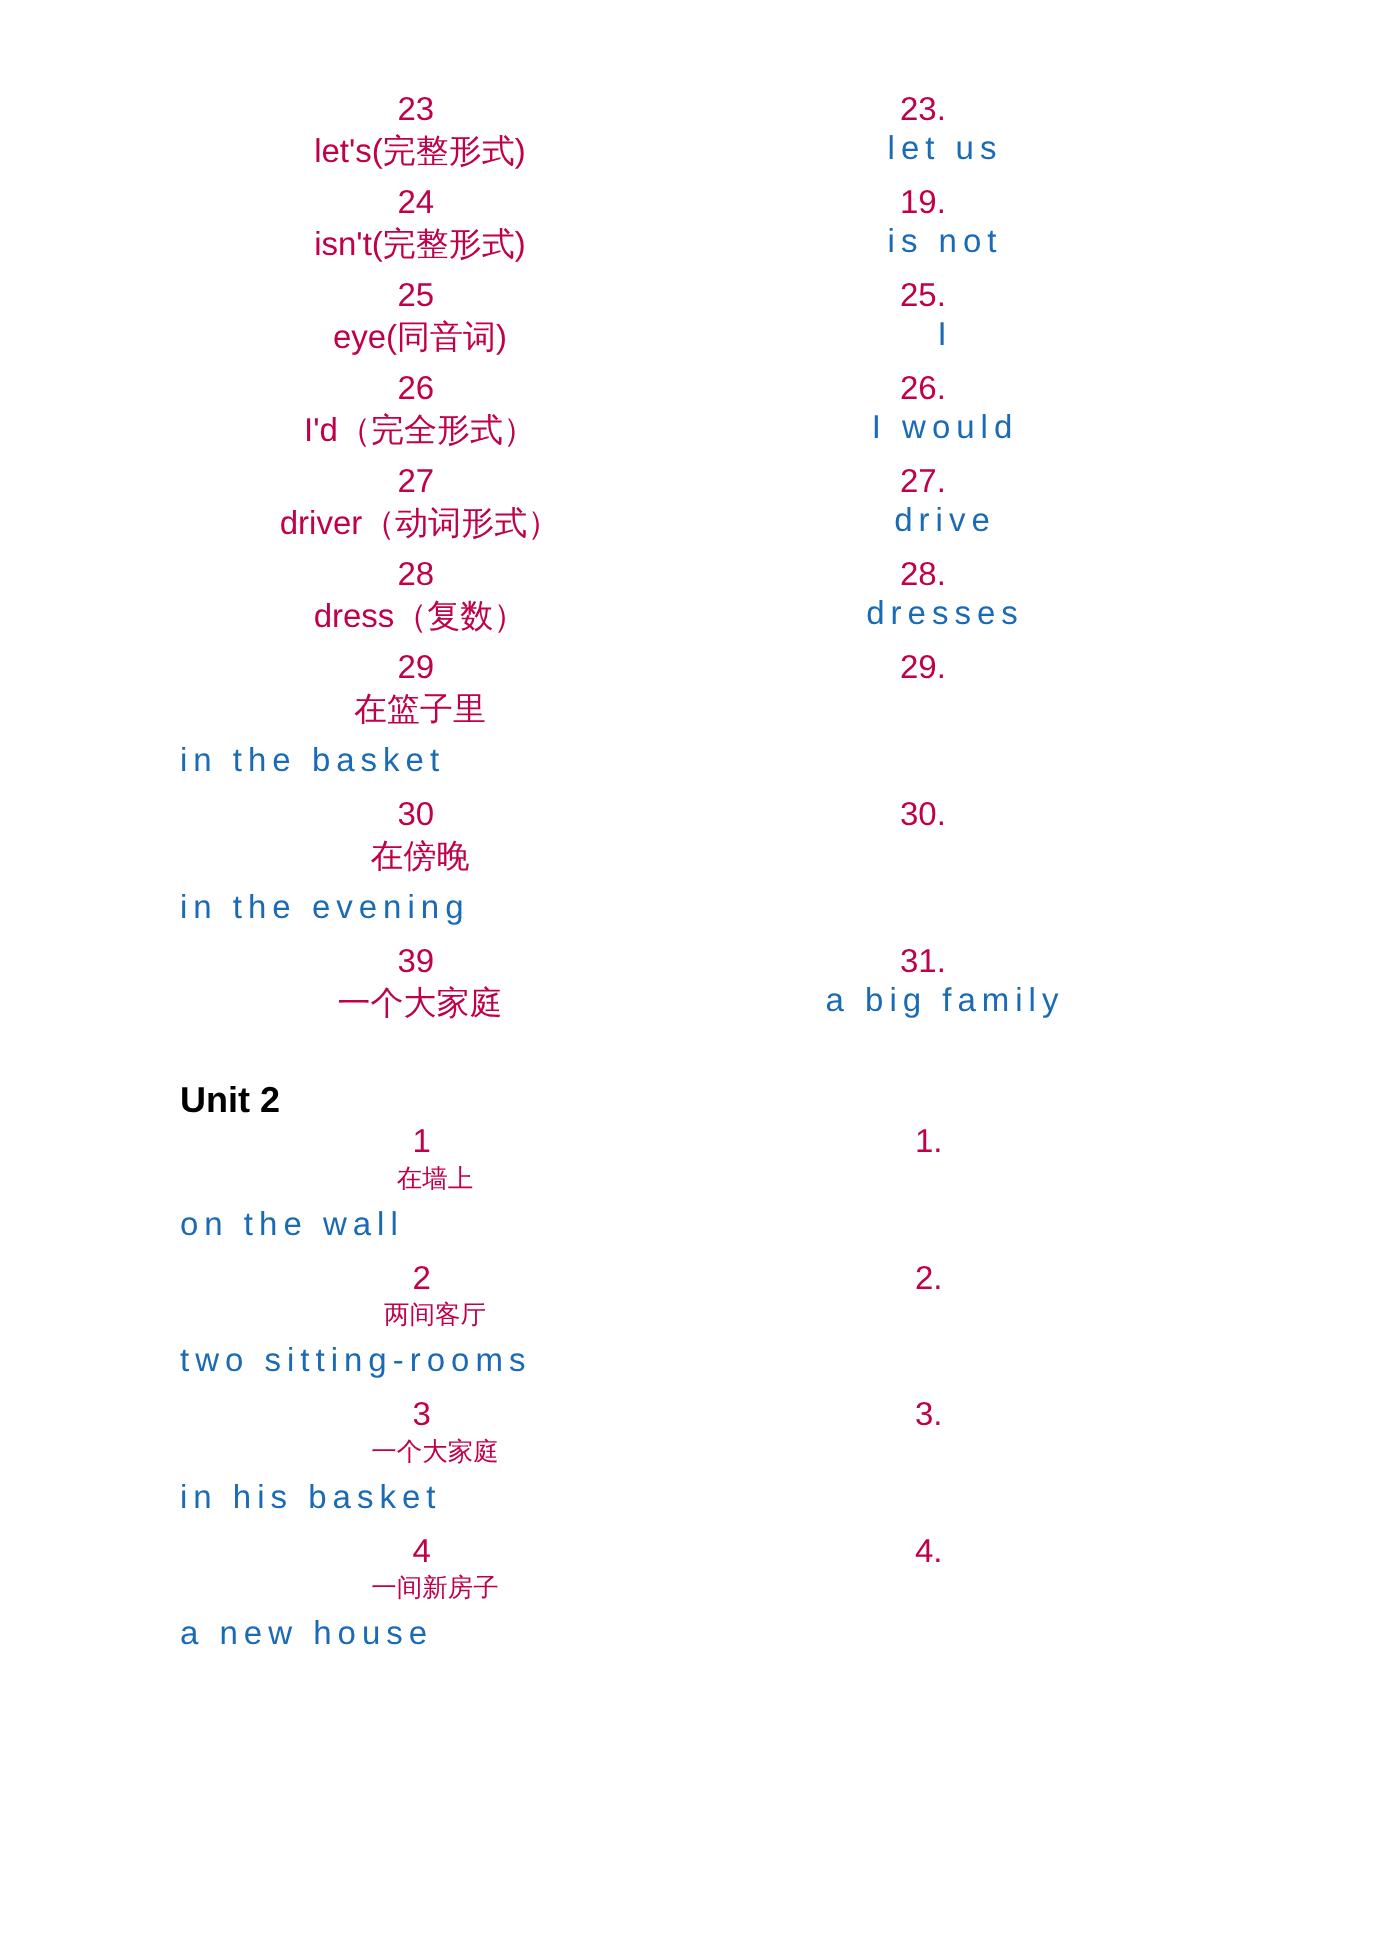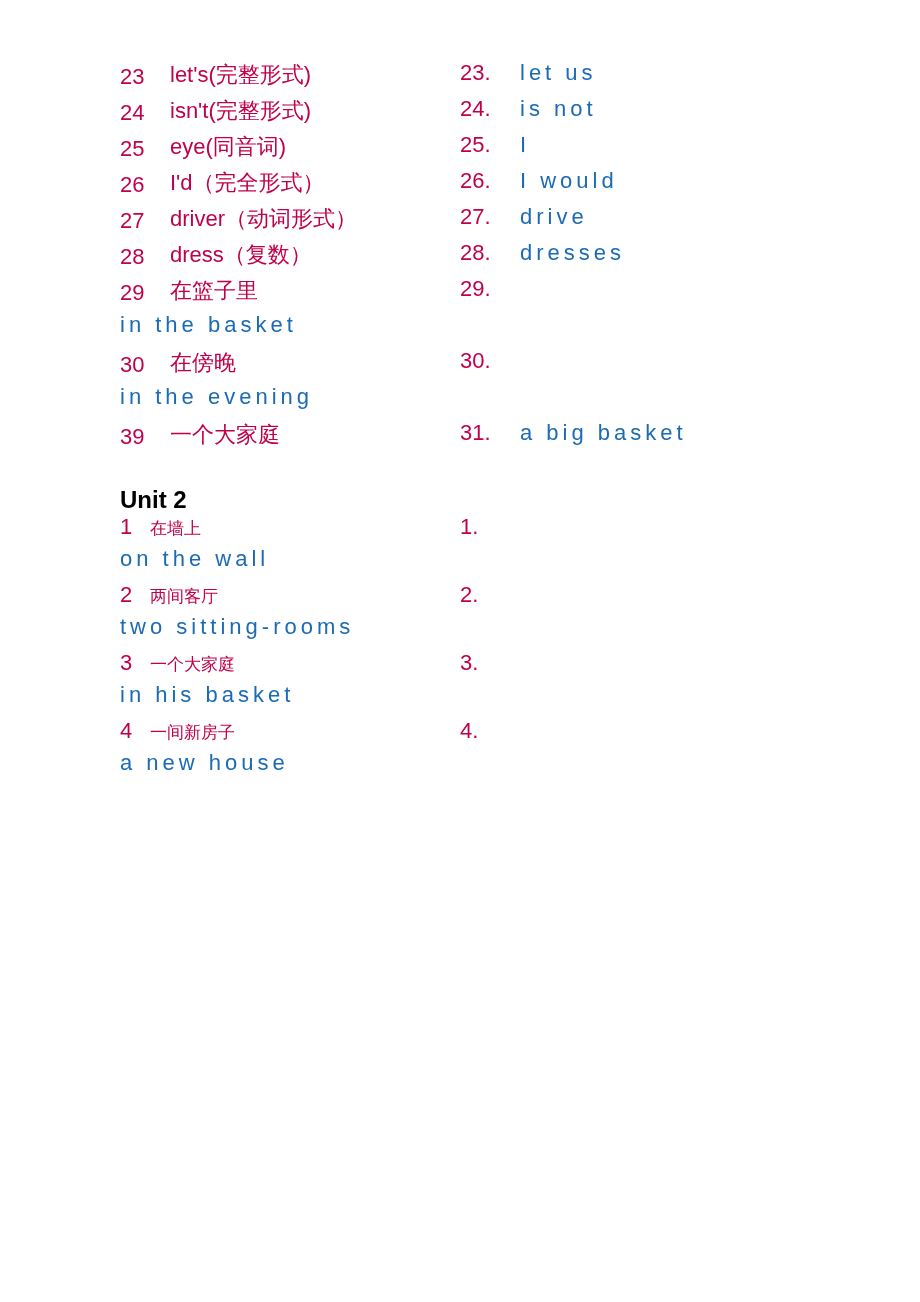--- a/index.html
+++ b/index.html
@@ -14,22 +14,23 @@
       font-family: Arial, "Microsoft YaHei", sans-serif;
       font-size: 22px;
       padding: 60px 120px;
       color: #333;
     }
     .section {
       margin-bottom: 20px;
     }
     .row {
       display: flex;
-      align-items: flex-end;
+      align-items: center;
       margin-bottom: 6px;
+      flex-direction: column;
     }
     .question-num {
       color: #c0004a;
       min-width: 50px;
       font-size: 22px;
     }
     .question-cn {
       color: #c0004a;
       font-size: 22px;
       margin-right: 20px;
@@ -110,21 +111,21 @@
 
   <div class="two-col">
     <div class="col-left">
       <div class="row">
         <span class="question-num">24</span>
         <span class="question-cn">isn't(完整形式)</span>
       </div>
     </div>
     <div class="col-right">
       <div class="row">
-        <span class="answer-label">24.</span>
+        <span class="answer-label">19.</span>
         <span class="answer-text">is   not</span>
       </div>
     </div>
   </div>
 
   <div class="two-col">
     <div class="col-left">
       <div class="row">
         <span class="question-num">25</span>
         <span class="question-cn">eye(同音词)</span>
@@ -218,21 +219,21 @@
   <div class="two-col">
     <div class="col-left">
       <div class="row">
         <span class="question-num">39</span>
         <span class="question-cn">一个大家庭</span>
       </div>
     </div>
     <div class="col-right">
       <div class="row">
         <span class="answer-label">31.</span>
-        <span class="answer-text">a   big   basket</span>
+        <span class="answer-text">a   big   family</span>
       </div>
     </div>
   </div>
 
 </div>
 
 <div class="section">
   <div class="unit-title">Unit   2</div>
 
   <div class="two-col">

